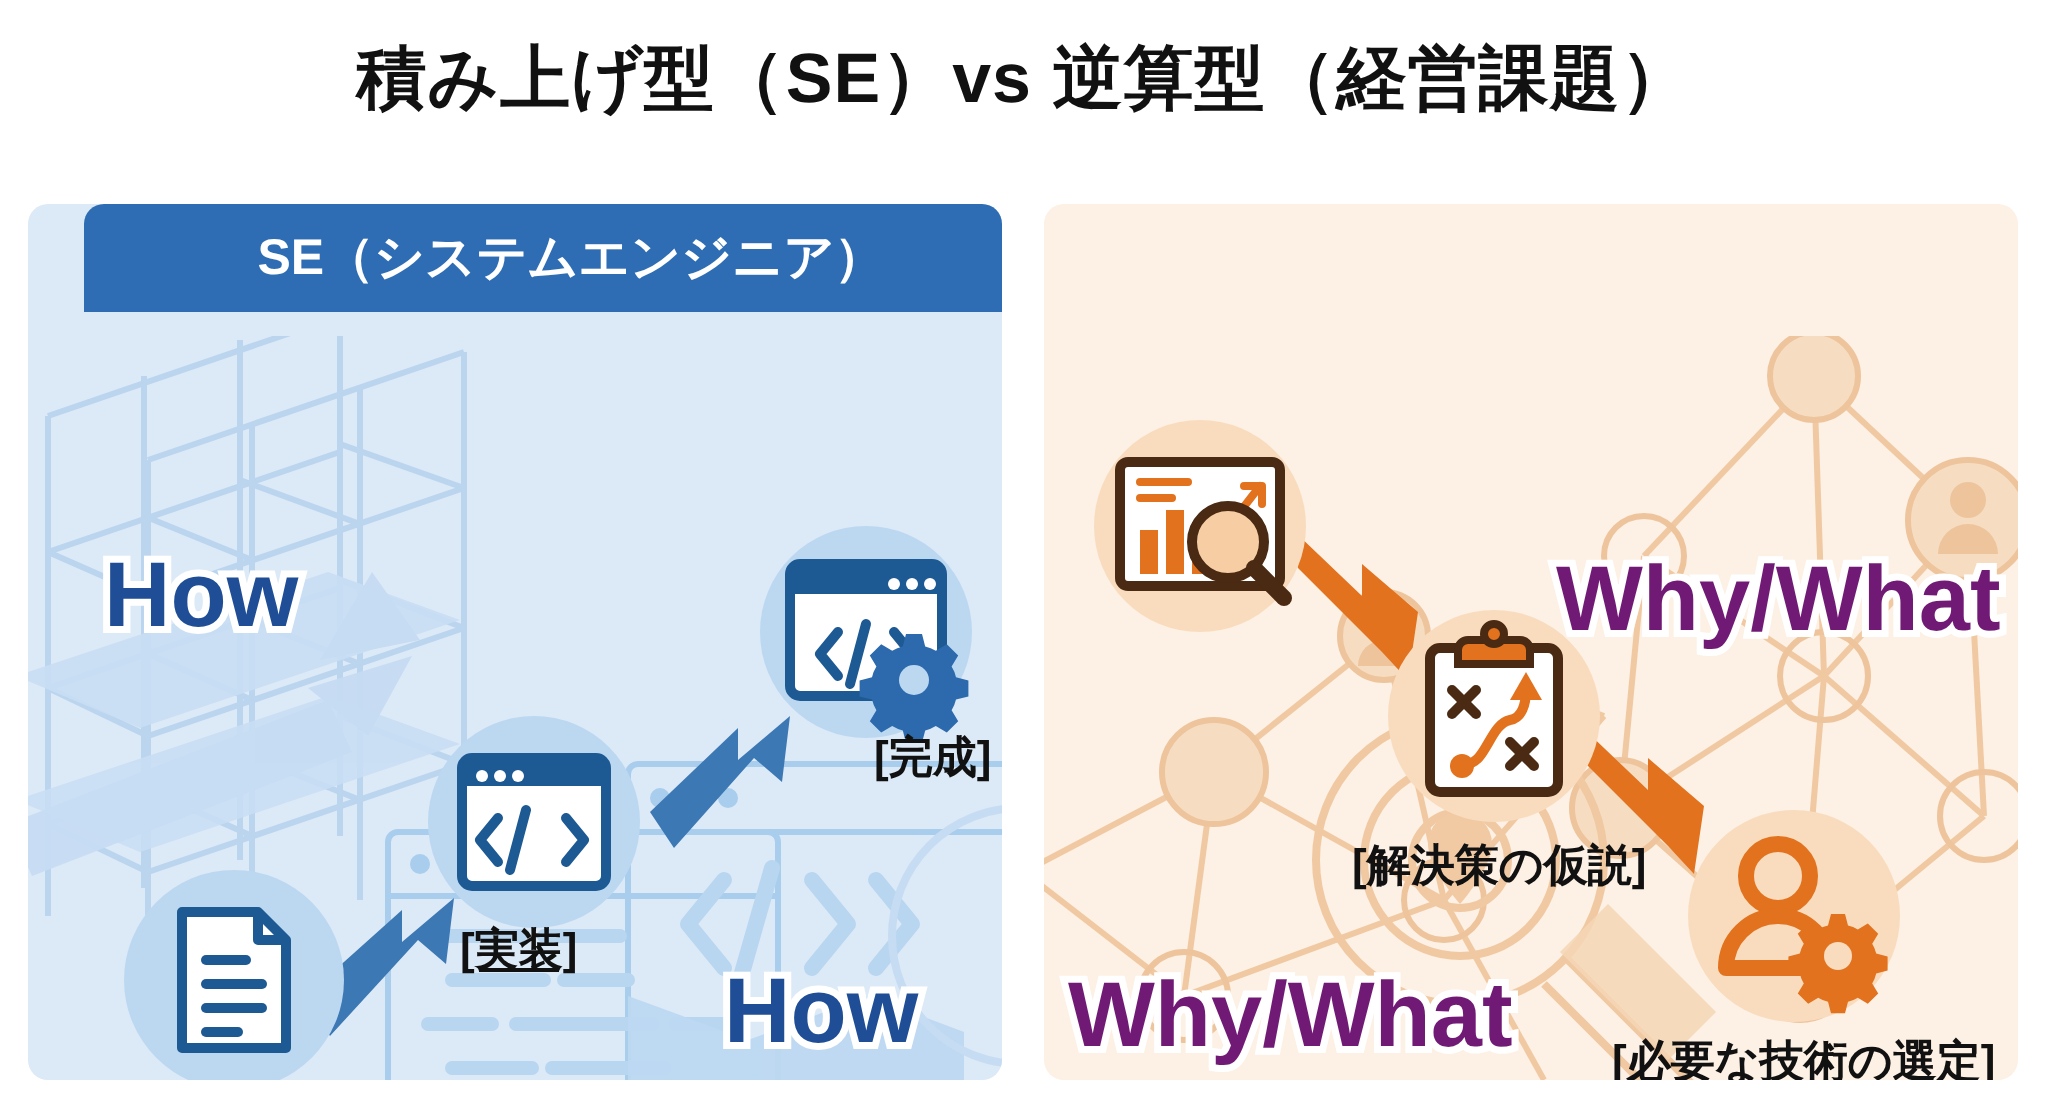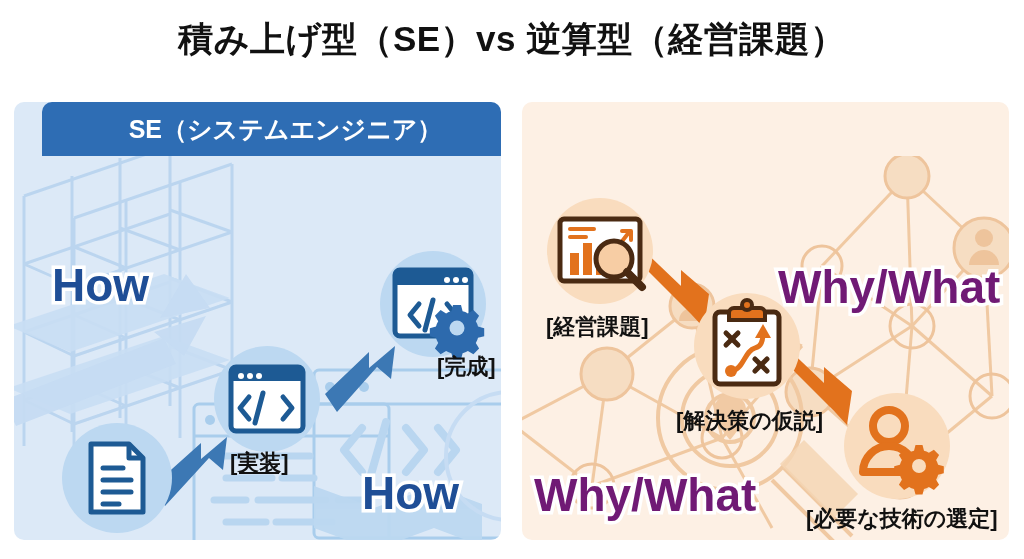--- a/index.html
+++ b/index.html
@@ -54,21 +54,21 @@
     border-radius: 10px 10px 0 0;
     z-index: 6;
     white-space: nowrap;
     margin-left: 28px;
   }
   .panel-left  .panel-header { background: #2e6db4; }
   .panel-right .panel-header { background: #e07b22; }
 
   .panel-body {
     position: absolute;
-    top: 54px; left: 0;
+    top: 66px; left: 0;
     width: 453px;
     height: 384px;
   }
 
   .bg-art {
     position: absolute;
     top: 0; left: 0;
     width: 487px; height: 384px;
     z-index: 1;
     pointer-events: none;
@@ -442,17 +442,16 @@
             <path d="M -3.5,-21 h7 l1.5,5.7 a15.5,15.5 0 0 1 4.9,2 l5,-3 5.2,5.2 -3,5 a15.5,15.5 0 0 1 2,4.9 l5.7,1.5 v7 l-5.7,1.5 a15.5,15.5 0 0 1 -2,4.9 l3,5 -5.2,5.2 -5,-3 a15.5,15.5 0 0 1 -4.9,2 l-1.5,5.7 h-7 l-1.5,-5.7 a15.5,15.5 0 0 1 -4.9,-2 l-5,3 -5.2,-5.2 3,-5 a15.5,15.5 0 0 1 -2,-4.9 l-5.7,-1.5 v-7 l5.7,-1.5 a15.5,15.5 0 0 1 2,-4.9 l-3,-5 5.2,-5.2 5,3 a15.5,15.5 0 0 1 4.9,-2 z" fill="#e2721d"></path>
             <circle cx="0" cy="0" r="7" fill="#f9dcbe"></circle>
           </g>
         </g>
       </g>
     </svg>
 
     <div class="keyword kw-orange" style="left:256px; top:104px;">Why/What</div>
     <div class="keyword kw-orange" style="left:12px; top:312px;">Why/What</div>
 
-    <div class="node-label" style="left:24px; top:156px;">[経営課題]</div>
     <div class="node-label" style="left:284px; top:348px;">[必要な技術の選定]</div>
     <div class="node-label" style="left:154px; top:250px;">[解決策の仮説]</div>
   </div>
 </div>
 
 </body></html>

